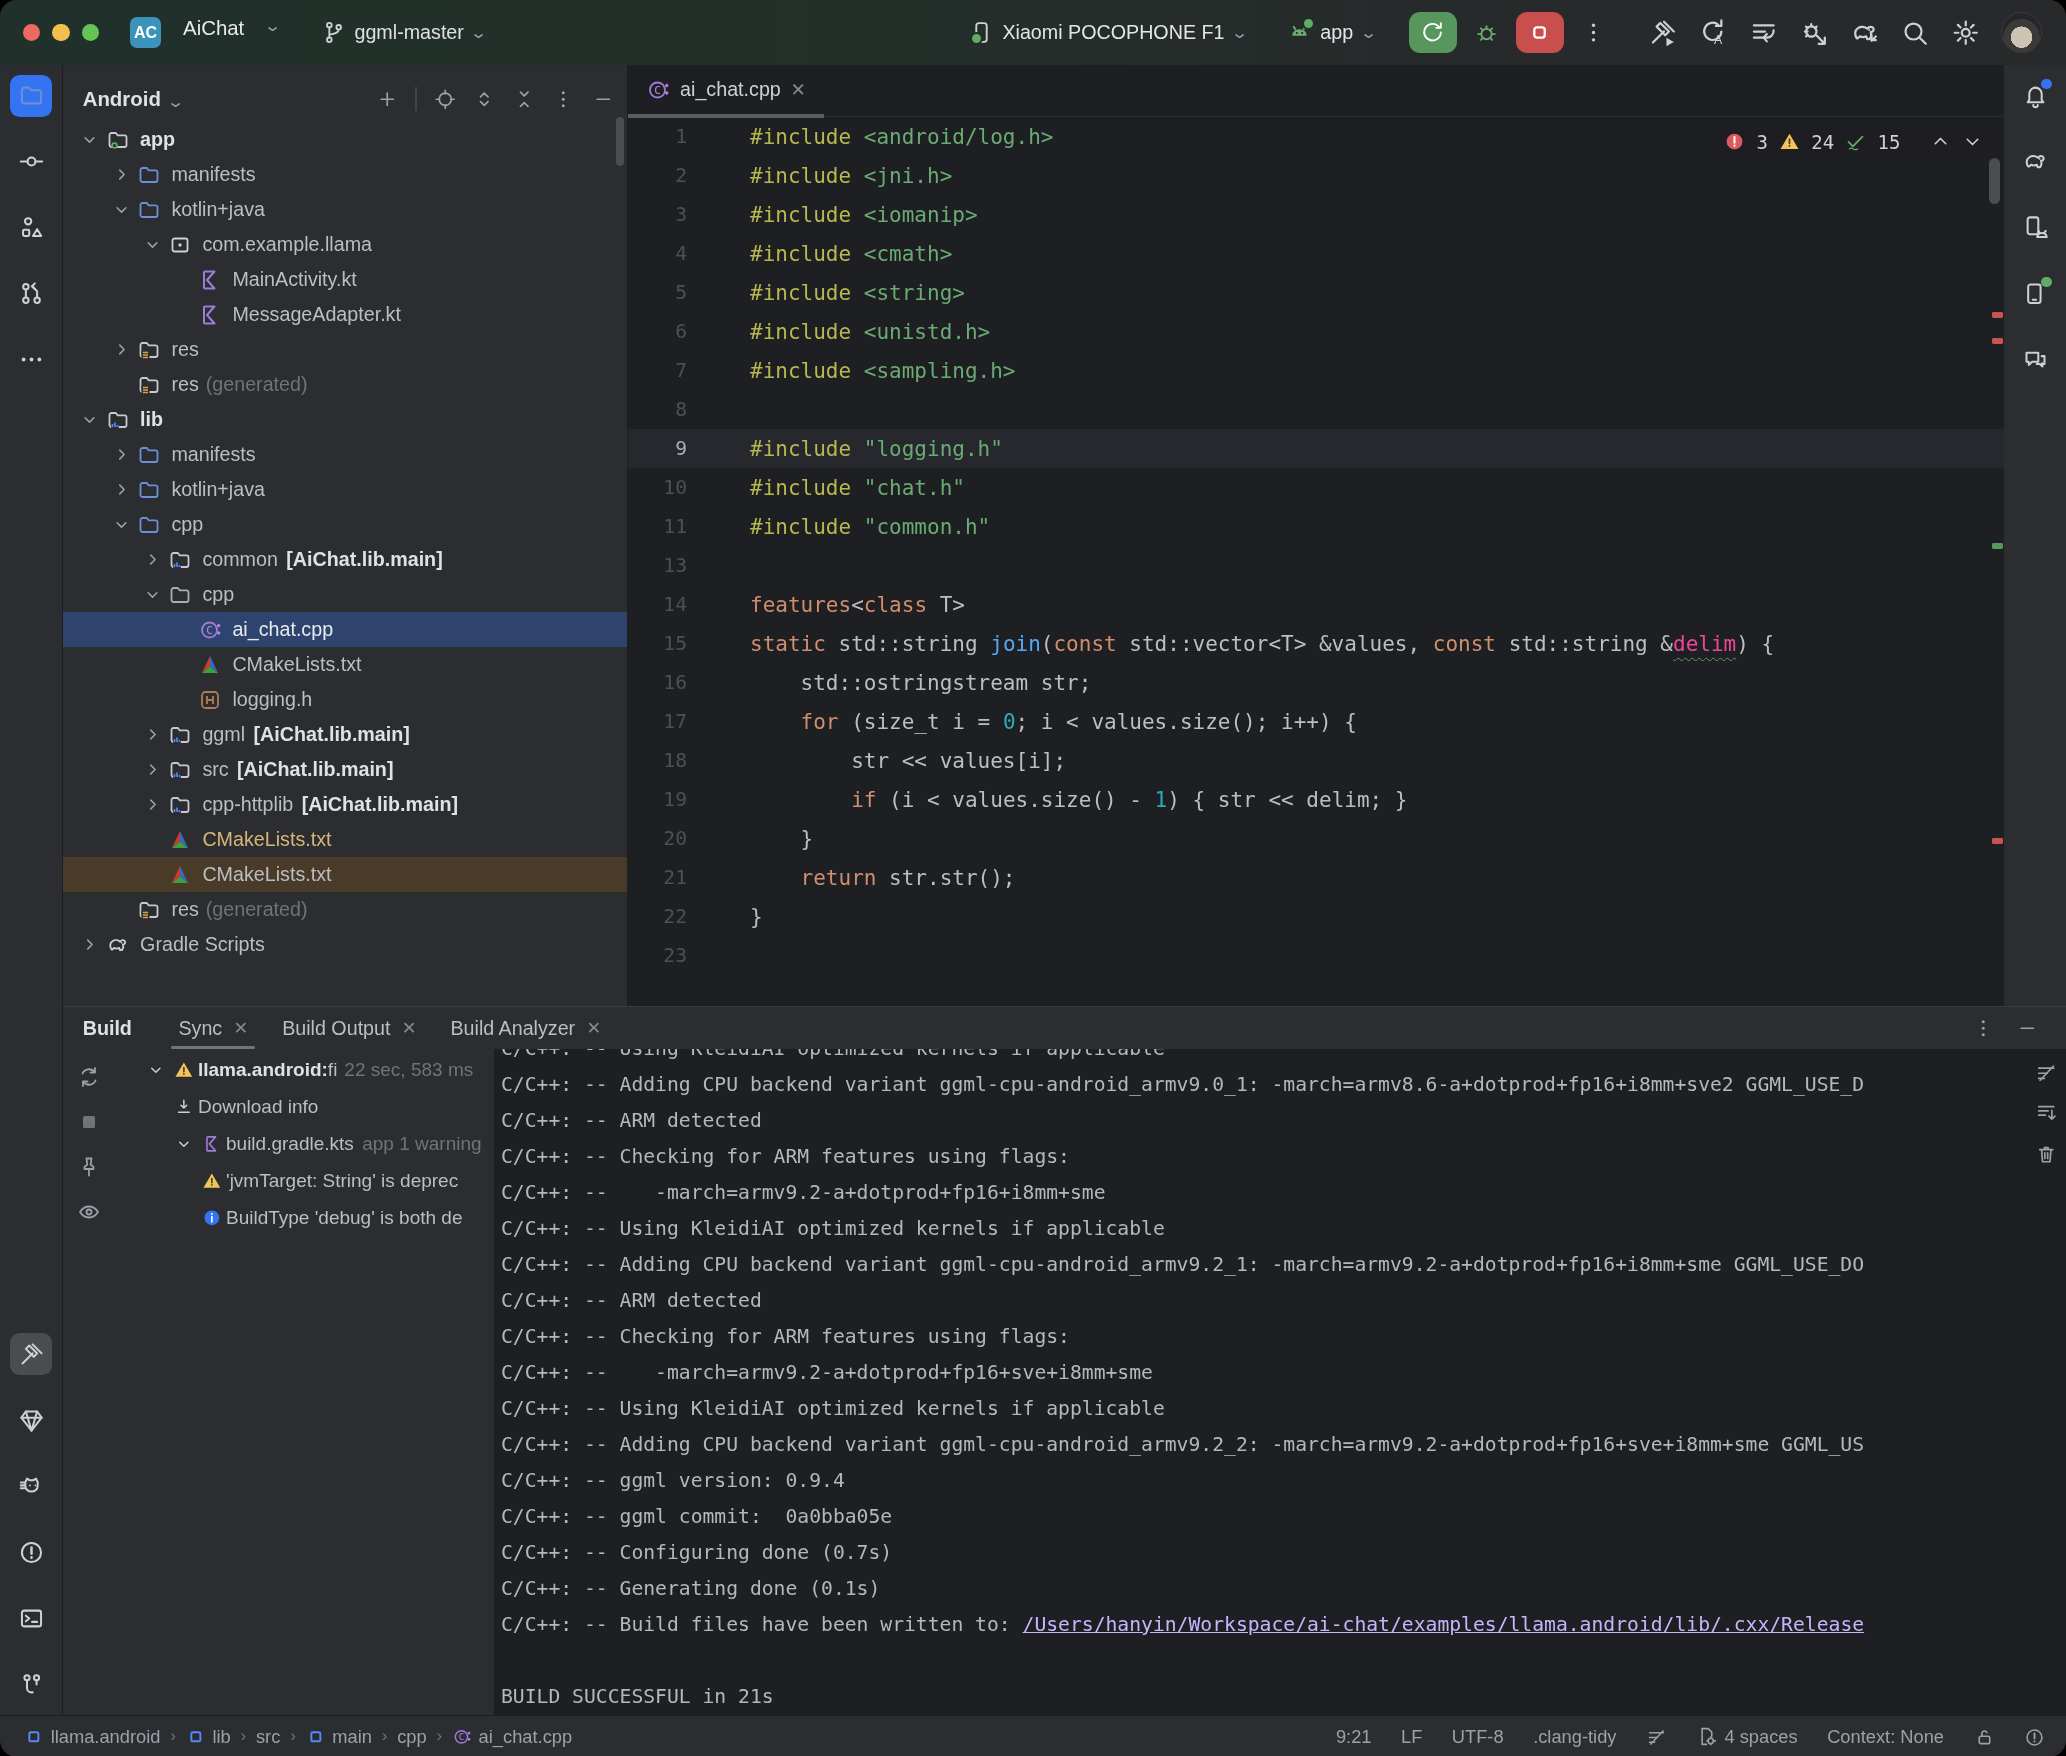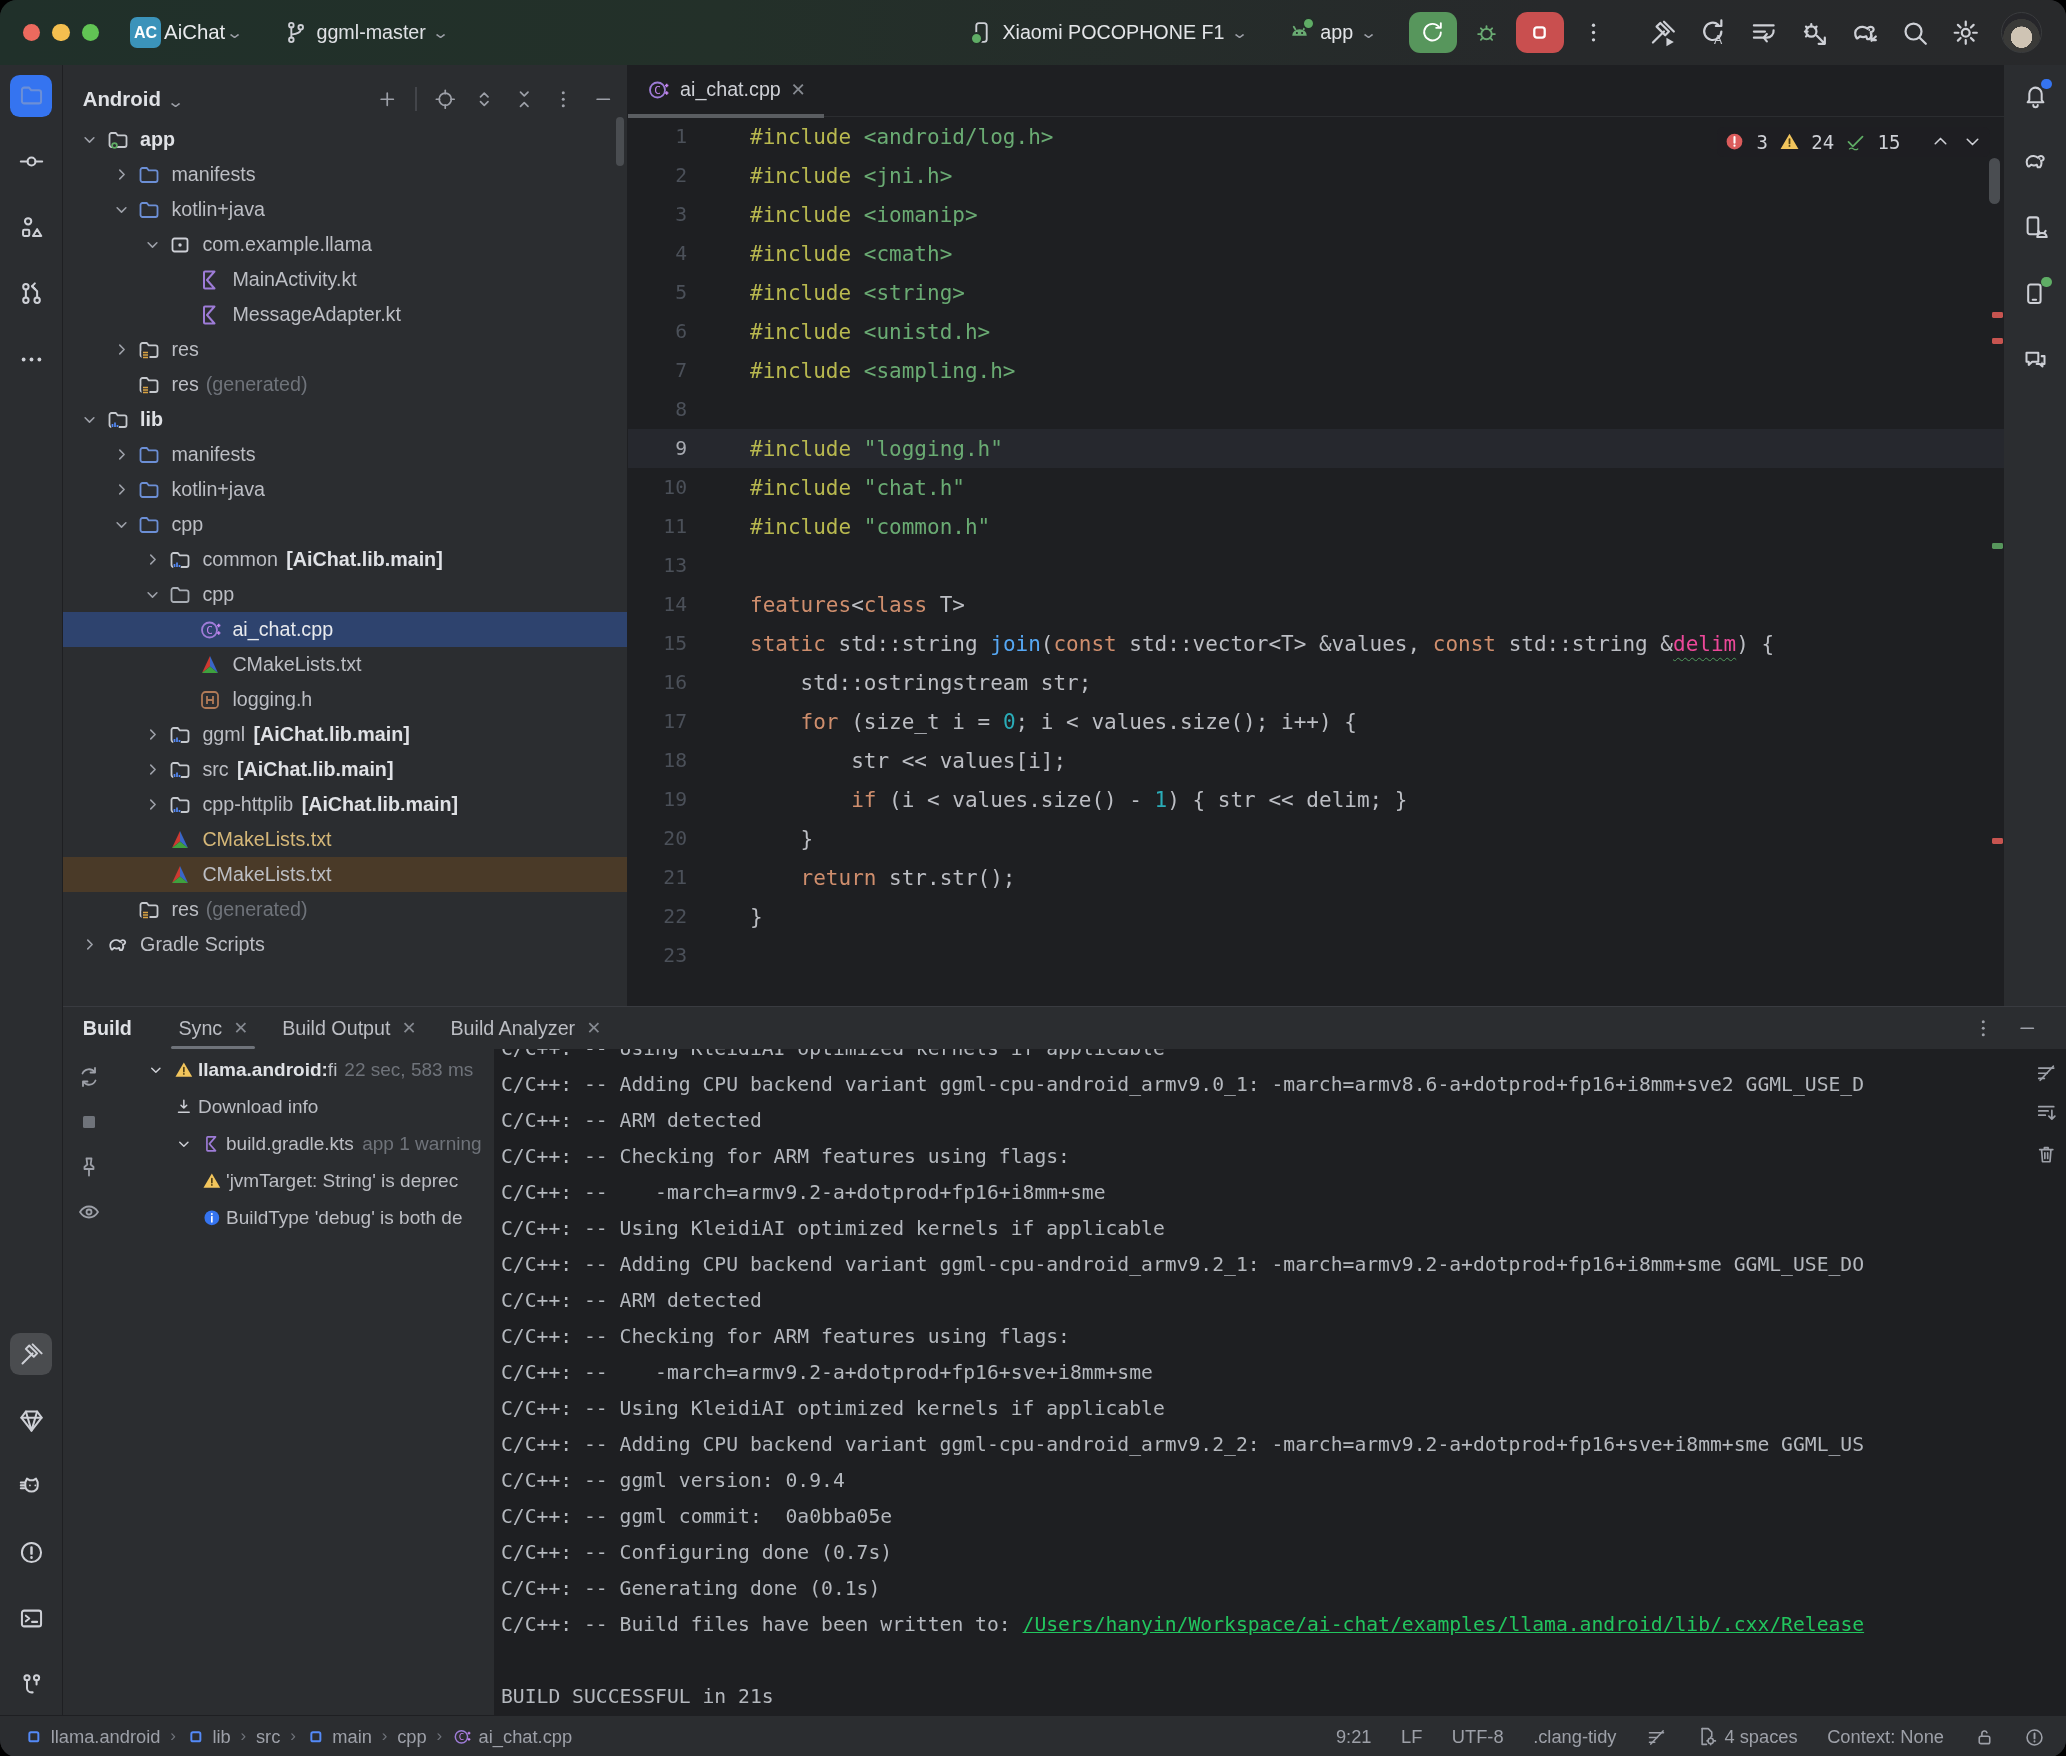--- a/index.html
+++ b/index.html
@@ -4,21 +4,21 @@
 <style>
   html,body{margin:0;padding:0;background:#000;}
   body{width:2066px;height:1757px;position:relative;font-family:"Liberation Sans",sans-serif;-webkit-font-smoothing:antialiased;}
   .window{position:absolute;inset:0;background:#1e1f22;border-radius:17px;overflow:hidden;display:flex;flex-direction:column;}
 
   
   .titlebar{height:65px;flex:0 0 65px;display:flex;align-items:center;background:linear-gradient(90deg,#20302a 0%,#233029 35%,#27292b 75%,#28292b 100%);color:#dfe1e5;font-size:19.7px;}
   .traffic{display:flex;gap:12px;padding:0 21px 0 22.5px;}
   .tl{width:17.6px;height:17.6px;border-radius:50%;}
   .tl.red{background:#ec6a5e}.tl.yellow{background:#f4bf4f}.tl.green{background:#61c454}
-  .proj{display:flex;align-items:center;gap:3px;padding:5.6px 9.8px;border-radius:7px;cursor:default;}
+  .proj{display:flex;align-items:flex-start;gap:22px;padding:5.6px 9.8px;border-radius:7px;cursor:default;}
   .badge-ac{width:31px;height:31px;border-radius:7px;background:#3b93ba;color:#fff;font-weight:bold;font-size:16px;display:flex;align-items:center;justify-content:center;}
   .tb-label{font-size:20.4px;color:#e8eaed;}
   .chev{color:#9da0a8;font-size:15.5px;transform:scaleX(1.4);display:inline-block;}
   .branch{display:flex;align-items:center;gap:8.4px;margin-left:32px;color:#dfe1e5;}
   .tb-center{display:flex;align-items:center;margin-left:auto;}
   .device,.runcfg{display:flex;align-items:center;gap:8.4px;color:#e3e5e8;}
   .runcfg{margin-left:41px;}
   .ic{display:inline-flex;width:25px;height:25px;color:#ced0d6;}
   .ic svg{width:100%;height:100%;}
   .ic.green{color:#6aab73}
@@ -101,21 +101,21 @@
   .btoolbar .ic{width:24px;height:24px;color:#9da0a8}
   .btree{width:380px;flex:0 0 380px;padding-top:2.8px;font-size:19px;color:#bcbec4;overflow:hidden;}
   .brow{height:37px;display:flex;align-items:center;white-space:nowrap;overflow:hidden;}
   .brow .slot{width:28px;flex:0 0 28px;display:flex;justify-content:center;color:#9da0a8;}
   .brow .slot .ic{width:19.7px;height:19.7px}
   .brow .time{color:#6f737a;margin-left:7px;}
   .brow .suffix{color:#6f737a;margin-left:8.4px;}
   .brow .b{font-weight:bold;color:#dfe1e5;}
   .logwrap{flex:1;background:#1e1f22;overflow:hidden;position:relative;min-width:0;}
   .log{margin-top:-18.3px;padding-left:7px;font-family:"DejaVu Sans Mono",monospace;font-size:19.7px;line-height:36px;color:#b4b8be;white-space:pre;}
-  .log a{color:#22c55e;text-decoration:underline;}
+  .log a{color:#c4b5fd;text-decoration:underline;}
   .logicons{width:39px;flex:0 0 39px;background:#1e1f22;display:flex;flex-direction:column;align-items:center;gap:18.3px;padding-top:12.7px;}
   .logicons .ic{width:22.5px;height:22.5px;color:#9da0a8}
 
   
   .statusbar{height:41px;flex:0 0 41px;background:#2b2d30;border-top:1.4px solid #1e1f22;display:flex;align-items:center;font-size:18.3px;color:#9da0a8;padding:0 21px 0 24px;}
   .crumbs{display:flex;align-items:flex-start;gap:9.8px;white-space:nowrap;}
   .crumb{display:flex;align-items:center;gap:7px;}
   .crumb .ic{width:19.7px;height:19.7px}
   .csep{color:#6f737a;font-size:17px;}
   .sb-right{margin-left:auto;display:flex;align-items:flex-end;gap:29.5px;}

